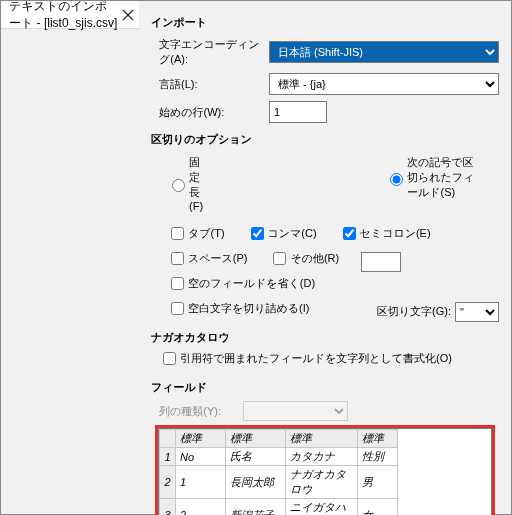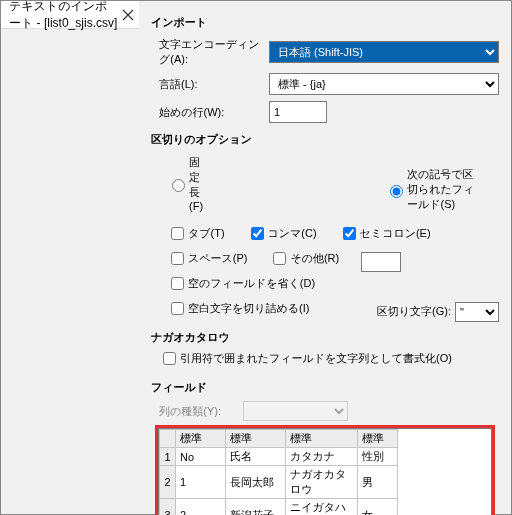--- a/index.html
+++ b/index.html
@@ -11,33 +11,33 @@
   .content { padding: 8px 12px 0 12px; flex: 1; display: flex; flex-direction: column; }
   .section-title { font-weight: bold; margin: 6px 0 4px 0; }
   .row { display: flex; align-items: center; margin: 3px 0 3px 8px; }
   .lbl { width: 110px; }
   select.drop { height: 22px; border: 1px solid #7a7a7a; background: #fff; padding: 0 4px; }
   select.sel-highlight { background: #0a64ad; color: #fff; }
   .enc { width: 230px; }
   .lang { width: 230px; }
   .spin { width: 58px; height: 22px; border: 1px solid #7a7a7a; background: #fff; padding: 0 4px; }
   .group { padding: 2px 0 0 8px; }
-  .radio-row { display: flex; align-items: flex-end; gap: 40px; margin: 2px 0 6px 8px; }
+  .radio-row { display: flex; align-items: flex-start; gap: 40px; margin: 2px 0 6px 8px; }
   .chk-row { display: flex; align-items: center; flex-wrap: wrap; gap: 0; margin-left: 8px; }
   .chk { display: inline-flex; align-items: center; margin-right: 22px; margin-bottom: 6px; }
   .chk input, .radio-row input { margin-right: 4px; }
   .small-inp { width: 40px; height: 20px; border: 1px solid #7a7a7a; background: #fff; }
   .small-drop { width: 44px; height: 20px; border: 1px solid #7a7a7a; background: #fff; }
   .right-pair { margin-left: auto; display: flex; align-items: center; gap: 4px; }
   .coltype-row { display: flex; align-items: center; margin: 2px 0 4px 8px; color: #888; }
   .coltype-row .colsel { width: 105px; height: 20px; border: 1px solid #c0c0c0; background: #f5f5f5; }
   .preview-wrap { margin: 0 4px 0 4px; border: 3px solid #e03030; padding: 0; background: #fff; }
   .preview-inner { border: 1px solid #7a7a7a; background: #fff; height: 118px; overflow: hidden; }
   table.preview { border-collapse: collapse; font-size: 11px; }
-  table.preview th, table.preview td { border: 1px solid #c5c5c5; padding: 1px 4px; text-align: left; background: #fff; font-weight: normal; }
+  table.preview th, table.preview td { border: 1px solid #c5c5c5; padding: 1px 4px; text-align: left; background: #fff; font-weight: normal; font-style: italic; }
   table.preview th { background: #ececec; }
   table.preview .rownum { background: #ececec; width: 16px; text-align: center; }
   .col-a { width: 50px; } .col-b { width: 60px; } .col-c { width: 72px; } .col-d { width: 40px; }
   svg.x { width: 12px; height: 12px; }
 </style>
 </head>
 <body>
 
 <div class="window">
 

